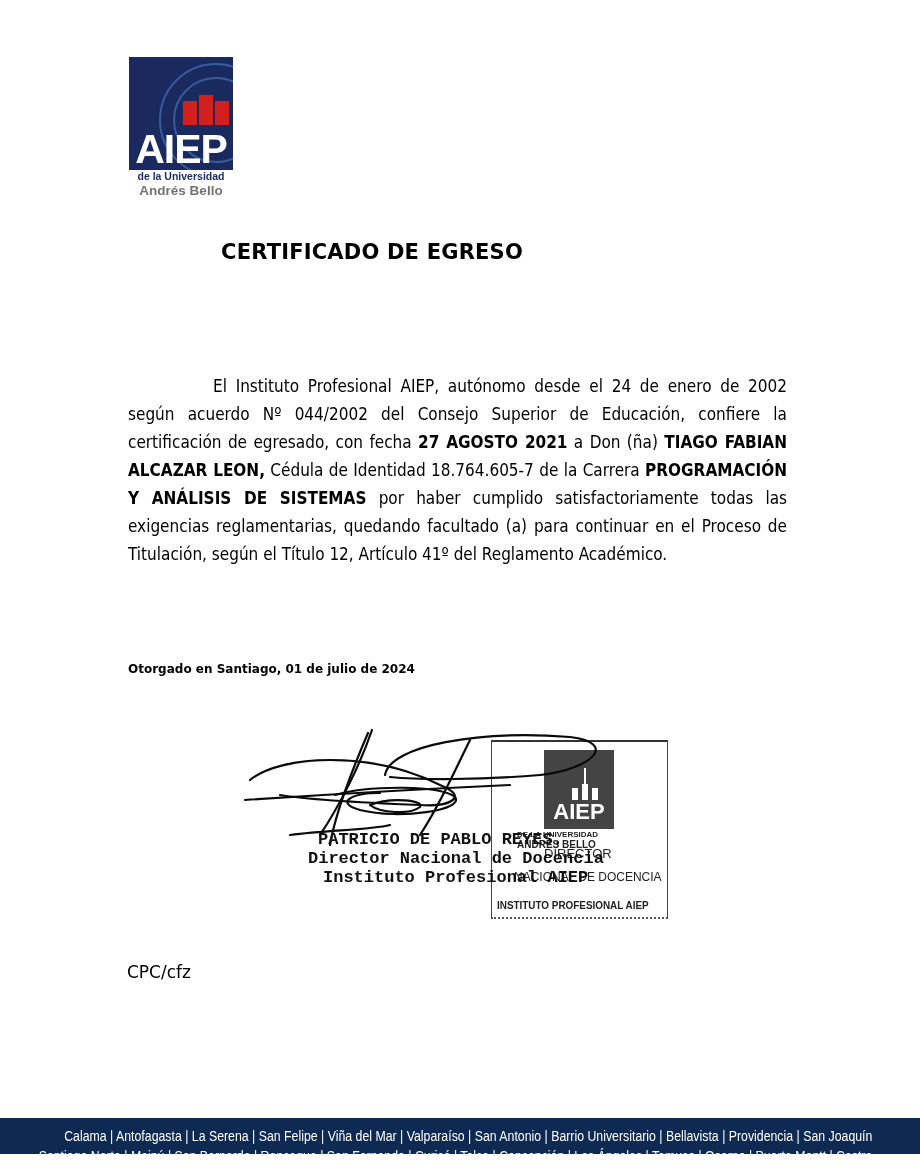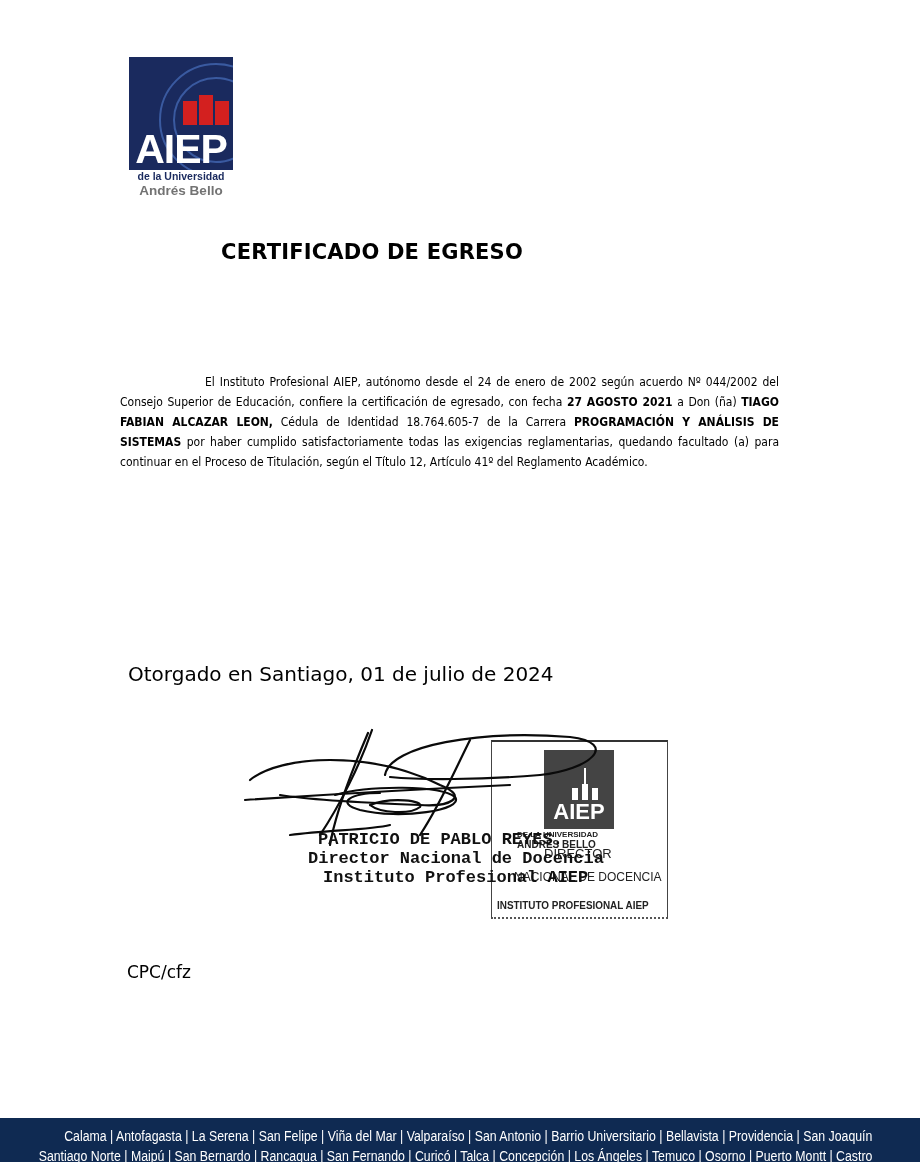--- a/index.html
+++ b/index.html
@@ -9,34 +9,34 @@
   .logo-box { position:absolute; left:0; top:0; width:104px; height:113px; background:#1a2a5e; overflow:hidden; }
   .logo-arc { position:absolute; border:2px solid #3a5aa0; border-radius:50%; }
   .logo-bld { position:absolute; background:#d3201f; }
   .logo-aiep { position:absolute; left:0; top:70px; width:104px; text-align:center; color:#fff;
                font-family:"Liberation Sans", sans-serif; font-weight:bold; font-size:41px; letter-spacing:-1px; line-height:44px; }
   .logo-sub1 { position:absolute; left:0; top:113px; width:104px; text-align:center; font-size:10.5px; color:#1a2a5e; font-weight:bold;
                font-family:"Liberation Sans", sans-serif; }
   .logo-sub2 { position:absolute; left:0; top:126px; width:104px; text-align:center; font-size:13.5px; color:#737373; font-weight:bold;
                font-family:"Liberation Sans", sans-serif; }
   .title { position:absolute; left:0; width:744px; top:240px; text-align:center; font-weight:bold; font-size:21px; letter-spacing:0.2px; }
-  .body-text { position:absolute; left:120px; top:372px; width:659px; font-size:12px; line-height:20px; text-align:justify;
+  .body-text { position:absolute; left:128px; top:372px; width:659px; font-size:17px; line-height:28px; text-align:justify;
                font-family:"DejaVu Sans Condensed","DejaVu Sans", sans-serif; font-stretch:condensed; }
   .body-text p { margin:0; text-indent:85px; }
   .body-text b { font-weight:bold; }
-  .otorgado { position:absolute; left:128px; top:662px; font-size:20px; }
+  .otorgado { position:absolute; left:128px; top:662px; font-size:12px;font-weight:bold; }
   .sig-area { position:absolute; left:240px; top:725px; width:440px; height:195px; }
   .sig-svg { position:absolute; left:0; top:0; }
   .stamp { position:absolute; left:251px; top:15px; width:175px; height:175px; border:1px solid #444; border-top:2px solid #333; border-bottom:2px dotted #555; }
   .stamp-logo { position:absolute; left:52px; top:8px; width:70px; height:79px; background:#444; }
   .stamp-logo .slt { position:absolute; left:0; bottom:4px; width:70px; text-align:center; color:#fff; font-family:"Liberation Sans",sans-serif; font-weight:bold; font-size:22px; }
   .stamp-line { position:absolute; font-family:"Liberation Sans", sans-serif; color:#222; white-space:nowrap; }
   .sig-name { position:absolute; white-space:nowrap; font-weight:bold; font-size:17px; color:#111; font-family:Liberation Mono, monospace; }
   .cpc { position:absolute; left:127px; top:962px; font-size:17px; }
-  .footer { position:absolute; left:0; top:1118px; width:920px; height:44px; background:#0f2a52; color:#fff;
+  .footer { position:absolute; left:0; top:1118px; width:920px; height:36px; background:#0f2a52; color:#fff;
             font-family:"Liberation Sans", sans-serif; font-size:14px; line-height:20px; }
   .footer-line { position:absolute; right:48px; white-space:nowrap; transform:scaleX(0.88); transform-origin:right center; }
 </style>
 </head>
 <body>
 
 <div class="logo">
   <div class="logo-box">
     <div class="logo-arc" style="left:30px;top:6px;width:110px;height:110px;"></div>
     <div class="logo-arc" style="left:44px;top:20px;width:82px;height:82px;"></div>

